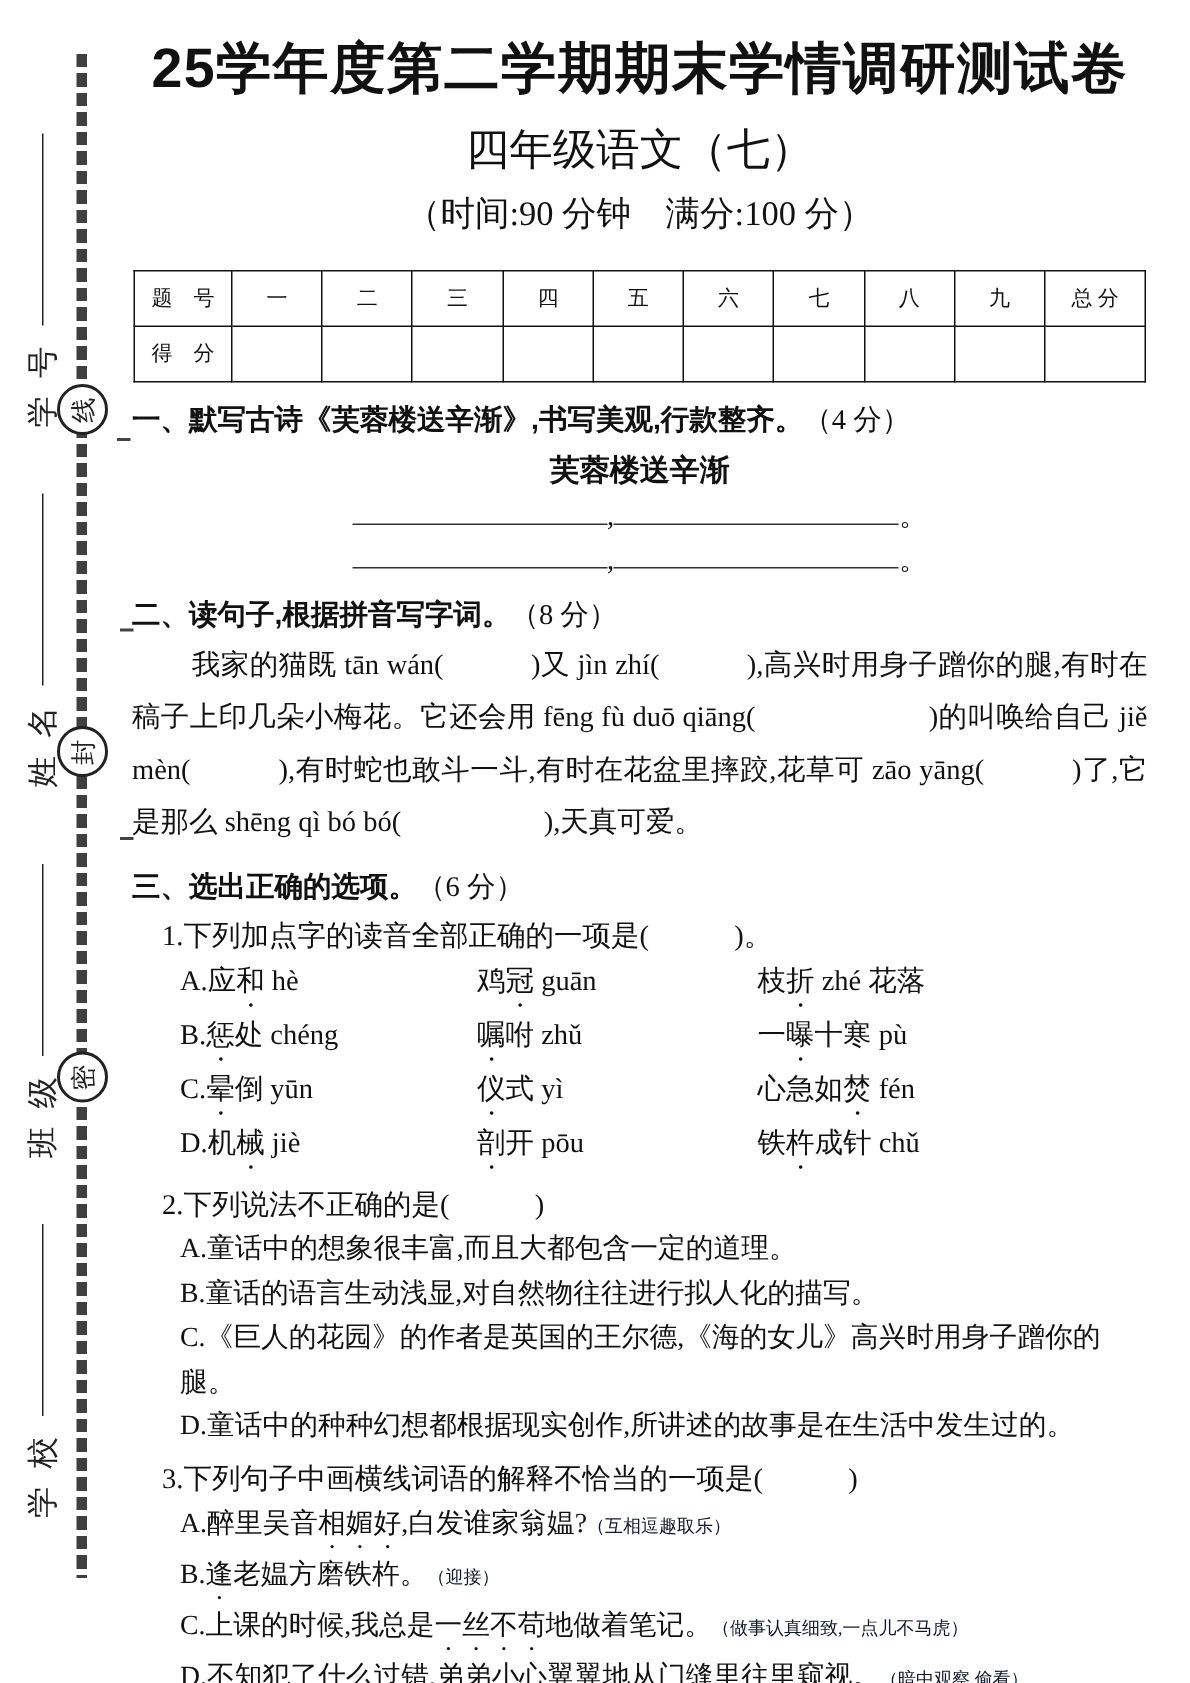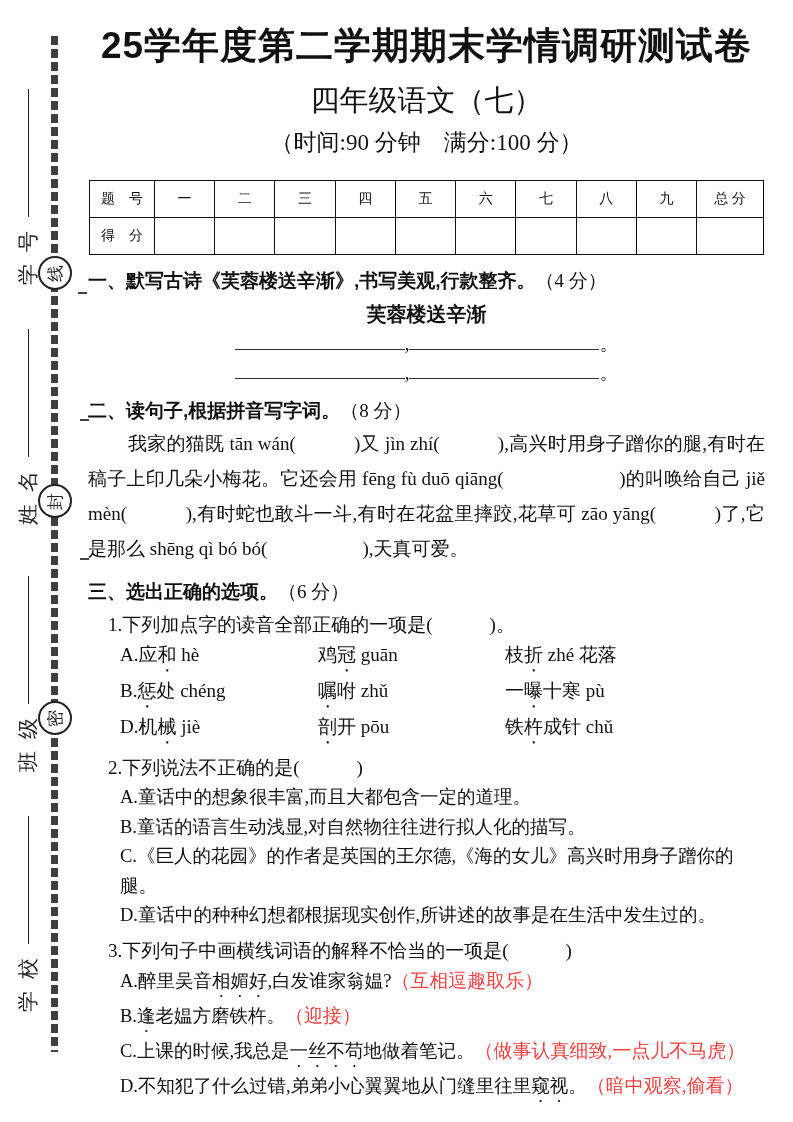--- a/index.html
+++ b/index.html
@@ -44,21 +44,21 @@
   .poem-row{margin-top:4px;height:25px;text-align:center;font-size:19px;}
   .blank{display:inline-block;height:15px;border-bottom:1.5px solid #333;}
   .bw1{width:170px;} .bw2{width:190px;}
   .para{margin:2px 0 0;line-height:35px;font-size:19px;text-align:justify;text-indent:2.1em;}
   .stem{margin-top:5px;padding-left:20px;font-size:19px;line-height:30px;}
   .q1-row{display:flex;padding-left:32px;font-size:19px;line-height:30px;}
   .c1{width:198px;} .c2{width:187px;} .c3{flex:1;}
   .opt{padding-left:32px;font-size:18.5px;line-height:29.5px;}
   .dots{-webkit-text-emphasis:filled dot;-webkit-text-emphasis-position:under;
     text-emphasis:filled dot;text-emphasis-position:under right;}
-  .note{font-size:19px;color:#ef4444;text-align:center;}
+  .note{font-size:12px;color:#0f172a;text-align:center;}
 </style>
 </head>
 <body>
 
 <div>
 
   <aside class="seal-strip">
     <div class="dash-line"></div>
 
     <div class="fold g1">
@@ -154,20 +154,25 @@
       <span class="c1"><span>A.</span><span>应</span><span class="dots">和</span><span> hè</span></span>
       <span class="c2"><span>鸡</span><span class="dots">冠</span><span> guān</span></span>
       <span class="c3"><span>枝</span><span class="dots">折</span><span> zhé 花落</span></span>
     </div>
     <div class="q1-row">
       <span class="c1"><span>B.</span><span></span><span class="dots">惩</span><span>处 chéng</span></span>
       <span class="c2"><span></span><span class="dots">嘱</span><span>咐 zhǔ</span></span>
       <span class="c3"><span>一</span><span class="dots">曝</span><span>十寒 pù</span></span>
     </div>
     <div class="q1-row">
+      <span class="c1"><span>C.</span><span></span><span class="dots">晕</span><span>倒 yūn</span></span>
+      <span class="c2"><span></span><span class="dots">仪</span><span>式 yì</span></span>
+      <span class="c3"><span>心急如</span><span class="dots">焚</span><span> fén</span></span>
+    </div>
+    <div class="q1-row">
       <span class="c1"><span>D.</span><span>机</span><span class="dots">械</span><span> jiè</span></span>
       <span class="c2"><span></span><span class="dots">剖</span><span>开 pōu</span></span>
       <span class="c3"><span>铁</span><span class="dots">杵</span><span>成针 chǔ</span></span>
     </div>
 
     <div class="stem">2.下列说法不正确的是(　　　)</div>
     <div class="opt">A.童话中的想象很丰富,而且大都包含一定的道理。</div>
     <div class="opt">B.童话的语言生动浅显,对自然物往往进行拟人化的描写。</div>
     <div class="opt">C.《巨人的花园》的作者是英国的王尔德,《海的女儿》高兴时用身子蹭你的腿。</div>
     <div class="opt">D.童话中的种种幻想都根据现实创作,所讲述的故事是在生活中发生过的。</div>

